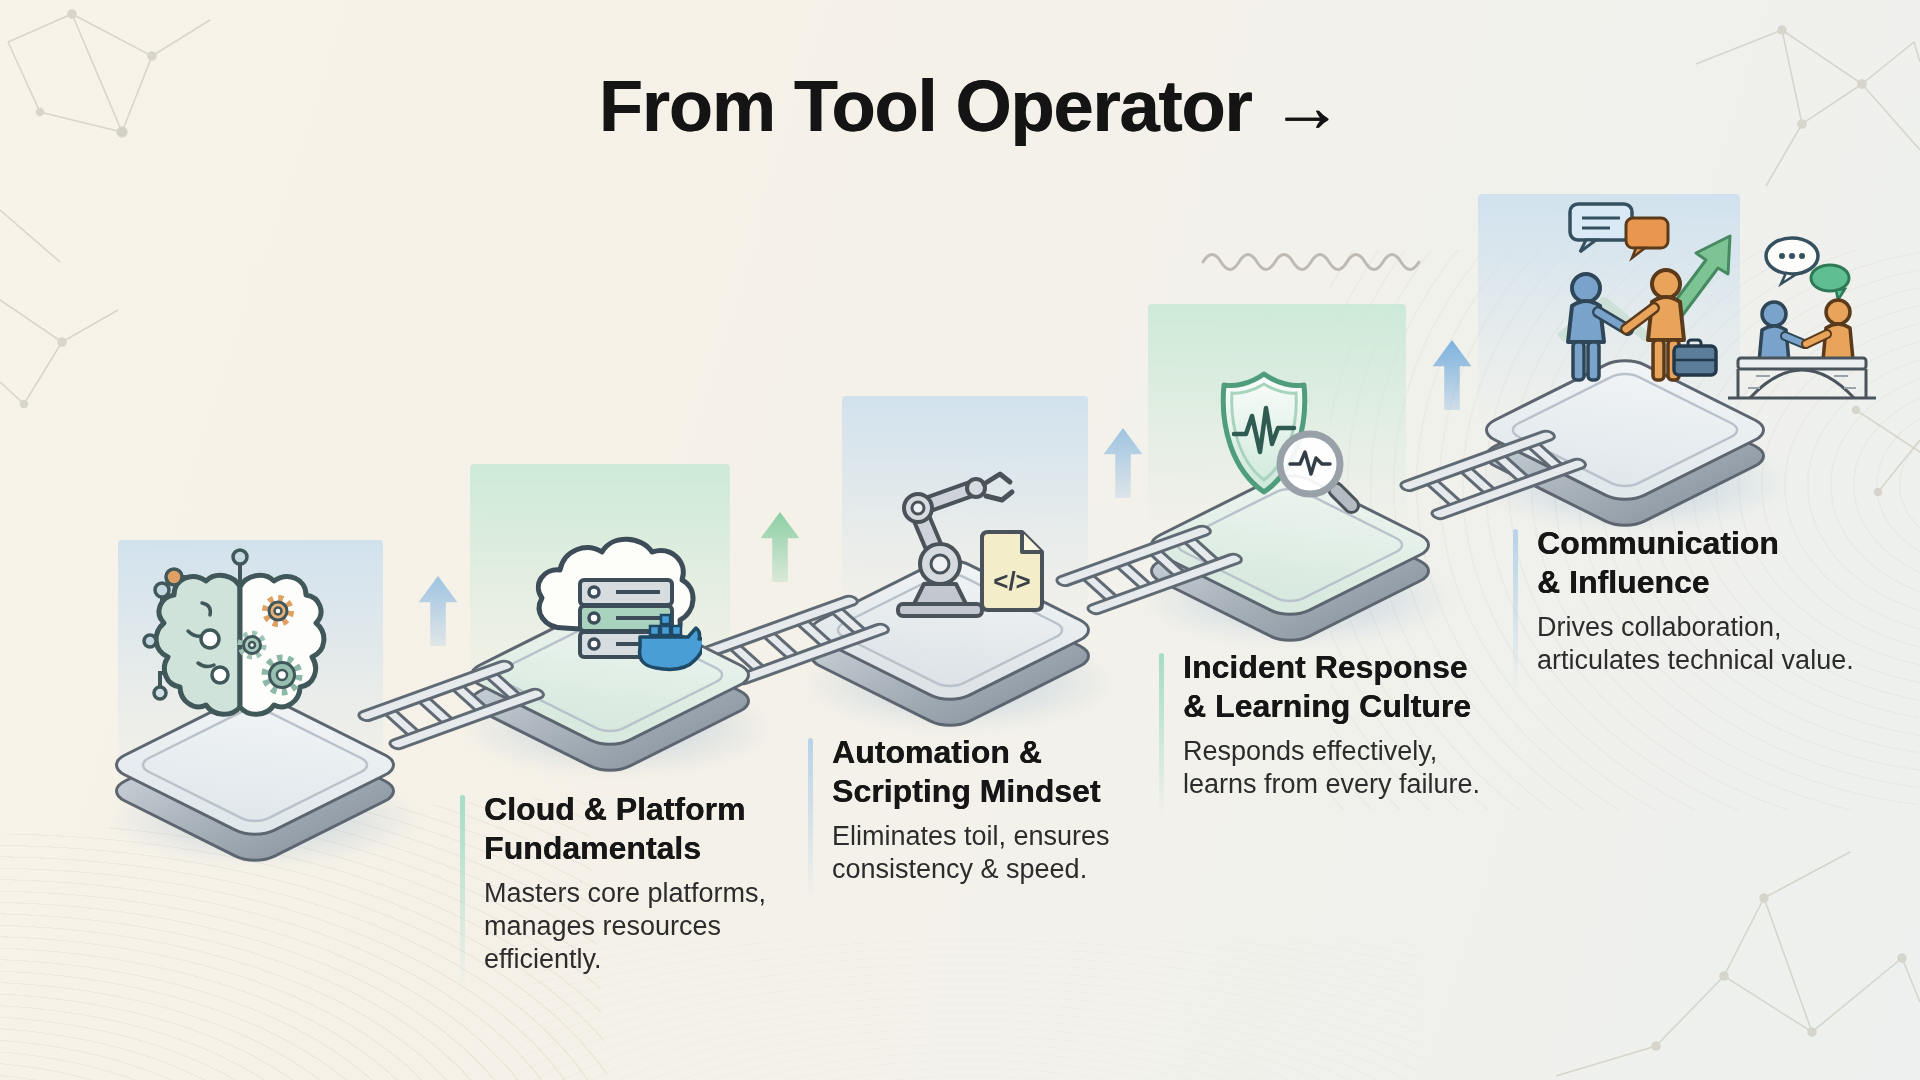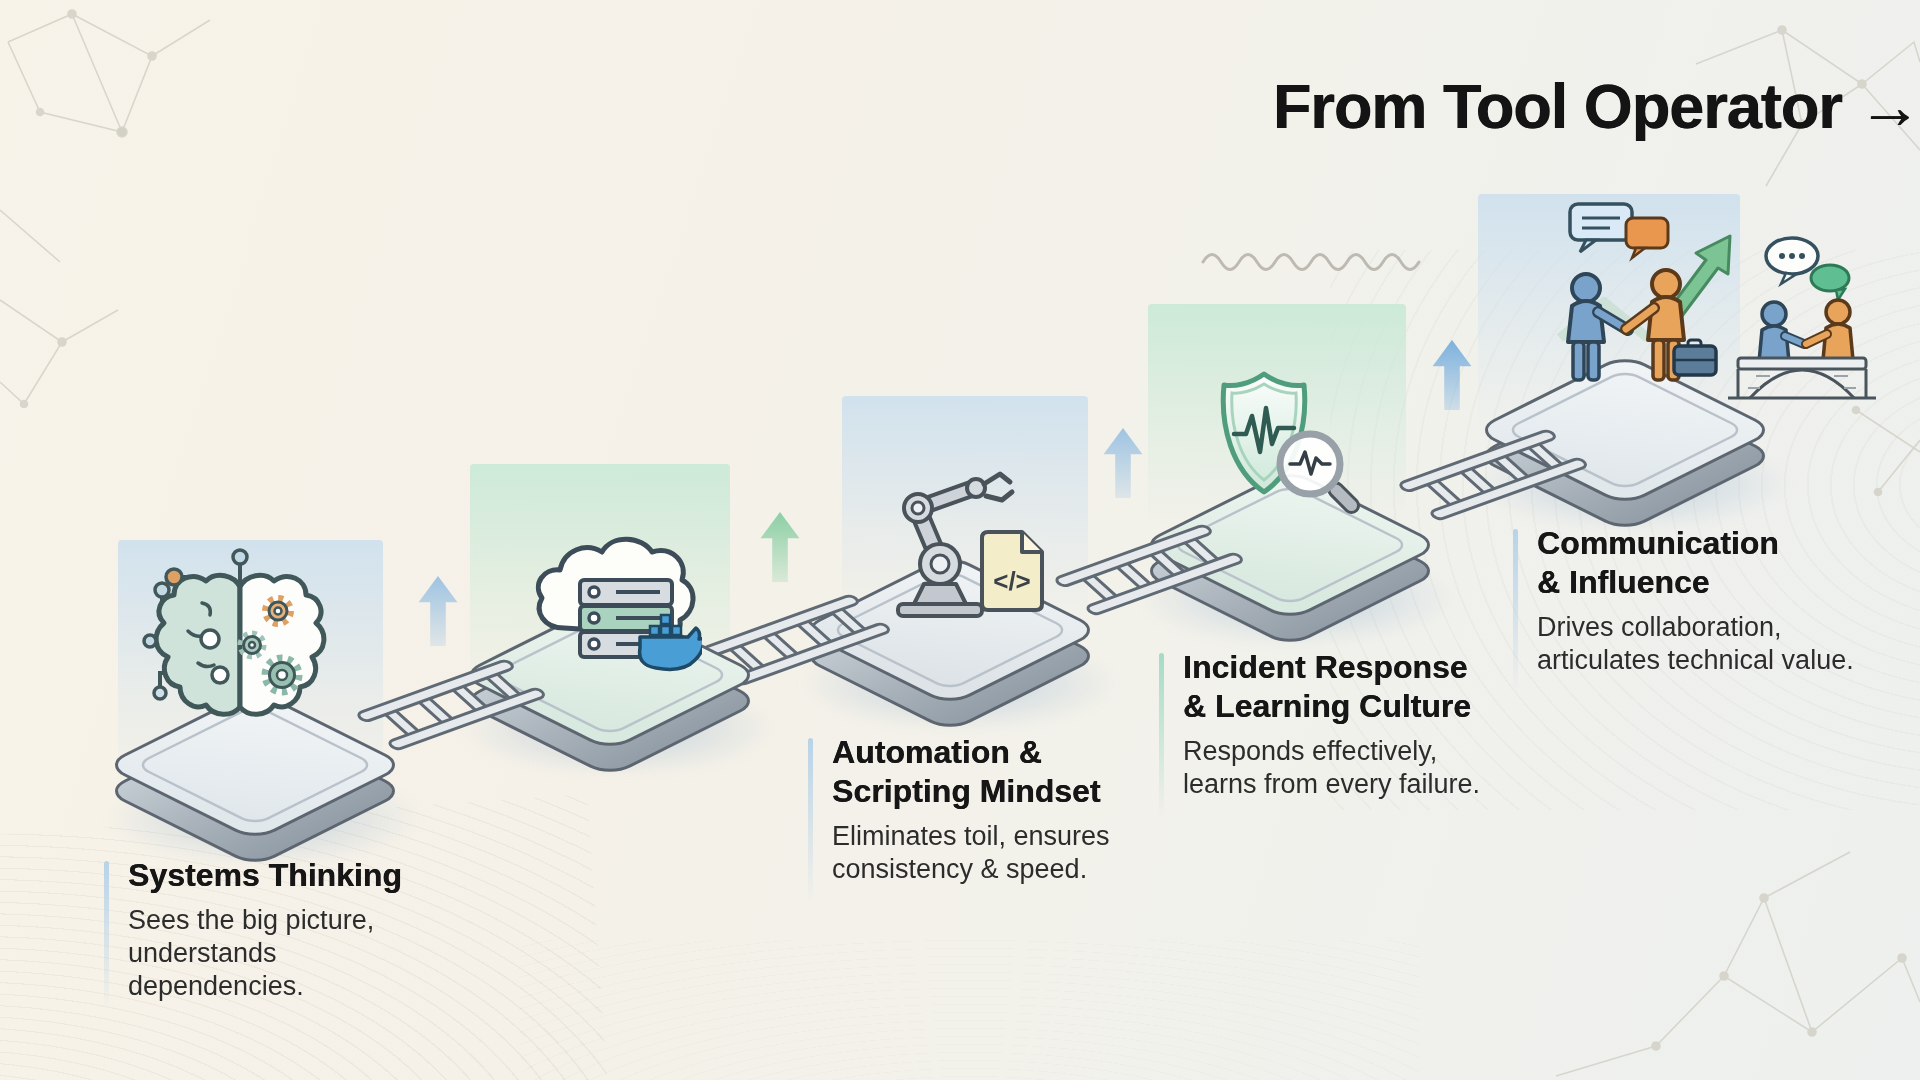--- a/index.html
+++ b/index.html
@@ -3,22 +3,22 @@
 <meta charset="utf-8">
 <style>
   html,body{margin:0;padding:0;background:#dfdfdd;}
   .canvas{
     position:relative;width:1920px;height:1080px;overflow:hidden;
     background:linear-gradient(108deg,#f7f3e9 0%,#f5f1e8 38%,#f1f1ec 70%,#edf0ee 100%);
     font-family:"Liberation Sans","DejaVu Sans",sans-serif;
   }
   .abs{position:absolute;}
   
-  .title{left:0;right:0;top:64px;text-align:right;color:#141414;font-weight:700;
-         font-size:63px;line-height:84px;letter-spacing:-1px;text-shadow:.7px 0 0 #141414;padding-left:20px;}
+  .title{left:0;right:0;top:64px;text-align:center;color:#141414;font-weight:700;
+         font-size:72px;line-height:84px;letter-spacing:-1px;text-shadow:.7px 0 0 #141414;padding-left:20px;}
   
   .panel{position:absolute;border-radius:4px;}
   .panel-blue{background:linear-gradient(180deg,rgba(203,223,238,.85) 0%,rgba(203,223,238,.30) 58%,rgba(203,223,238,0) 100%);}
   .panel-green{background:linear-gradient(180deg,rgba(201,233,214,.9) 0%,rgba(201,233,214,.32) 58%,rgba(201,233,214,0) 100%);}
   
   .pshadow{position:absolute;width:330px;height:100px;filter:blur(6px);
            background:radial-gradient(ellipse at center,rgba(115,158,198,.38) 0%,rgba(115,158,198,0) 68%);}
   
   .step-col{position:absolute;padding-left:24px;}
   .bar{position:absolute;left:0;top:5px;width:5px;border-radius:3px;}
@@ -402,28 +402,29 @@
       <line x1="186" y1="208" x2="334" y2="208" stroke="#4a545c" stroke-width="3"></line>
       <g stroke="#9aa3ab" stroke-width="2">
         <line x1="214" y1="186" x2="228" y2="186"></line>
           <line x1="292" y1="186" x2="306" y2="186"></line>
         <line x1="206" y1="198" x2="218" y2="198"></line>
           <line x1="302" y1="198" x2="314" y2="198"></line>
       </g>
     </g>
   </svg>
 
-  <div class="step-col" style="left:104px;top:856px;width:320px;z-index:11">
-    <div class="bar bar-blue" style="height:150px;"></div>
-    <div class="h">Systems Thinking</div>
-    <div class="b">Sees the big picture,
-understands
-dependencies.</div>
+
+  <div class="step-col" style="left:460px;top:790px;width:340px;z-index:11">
+    <div class="bar bar-green" style="height:195px;"></div>
+    <div class="h">Cloud &amp; Platform
+Fundamentals</div>
+    <div class="b">Masters core platforms,
+manages resources
+efficiently.</div>
   </div>
-
 
   <div class="step-col" style="left:1159px;top:648px;width:360px;z-index:11">
     <div class="bar bar-green" style="height:165px;"></div>
     <div class="h">Incident Response
 &amp; Learning Culture</div>
     <div class="b">Responds effectively,
 learns from every failure.</div>
   </div>
 
   <div class="step-col" style="left:808px;top:733px;width:340px;z-index:11">

